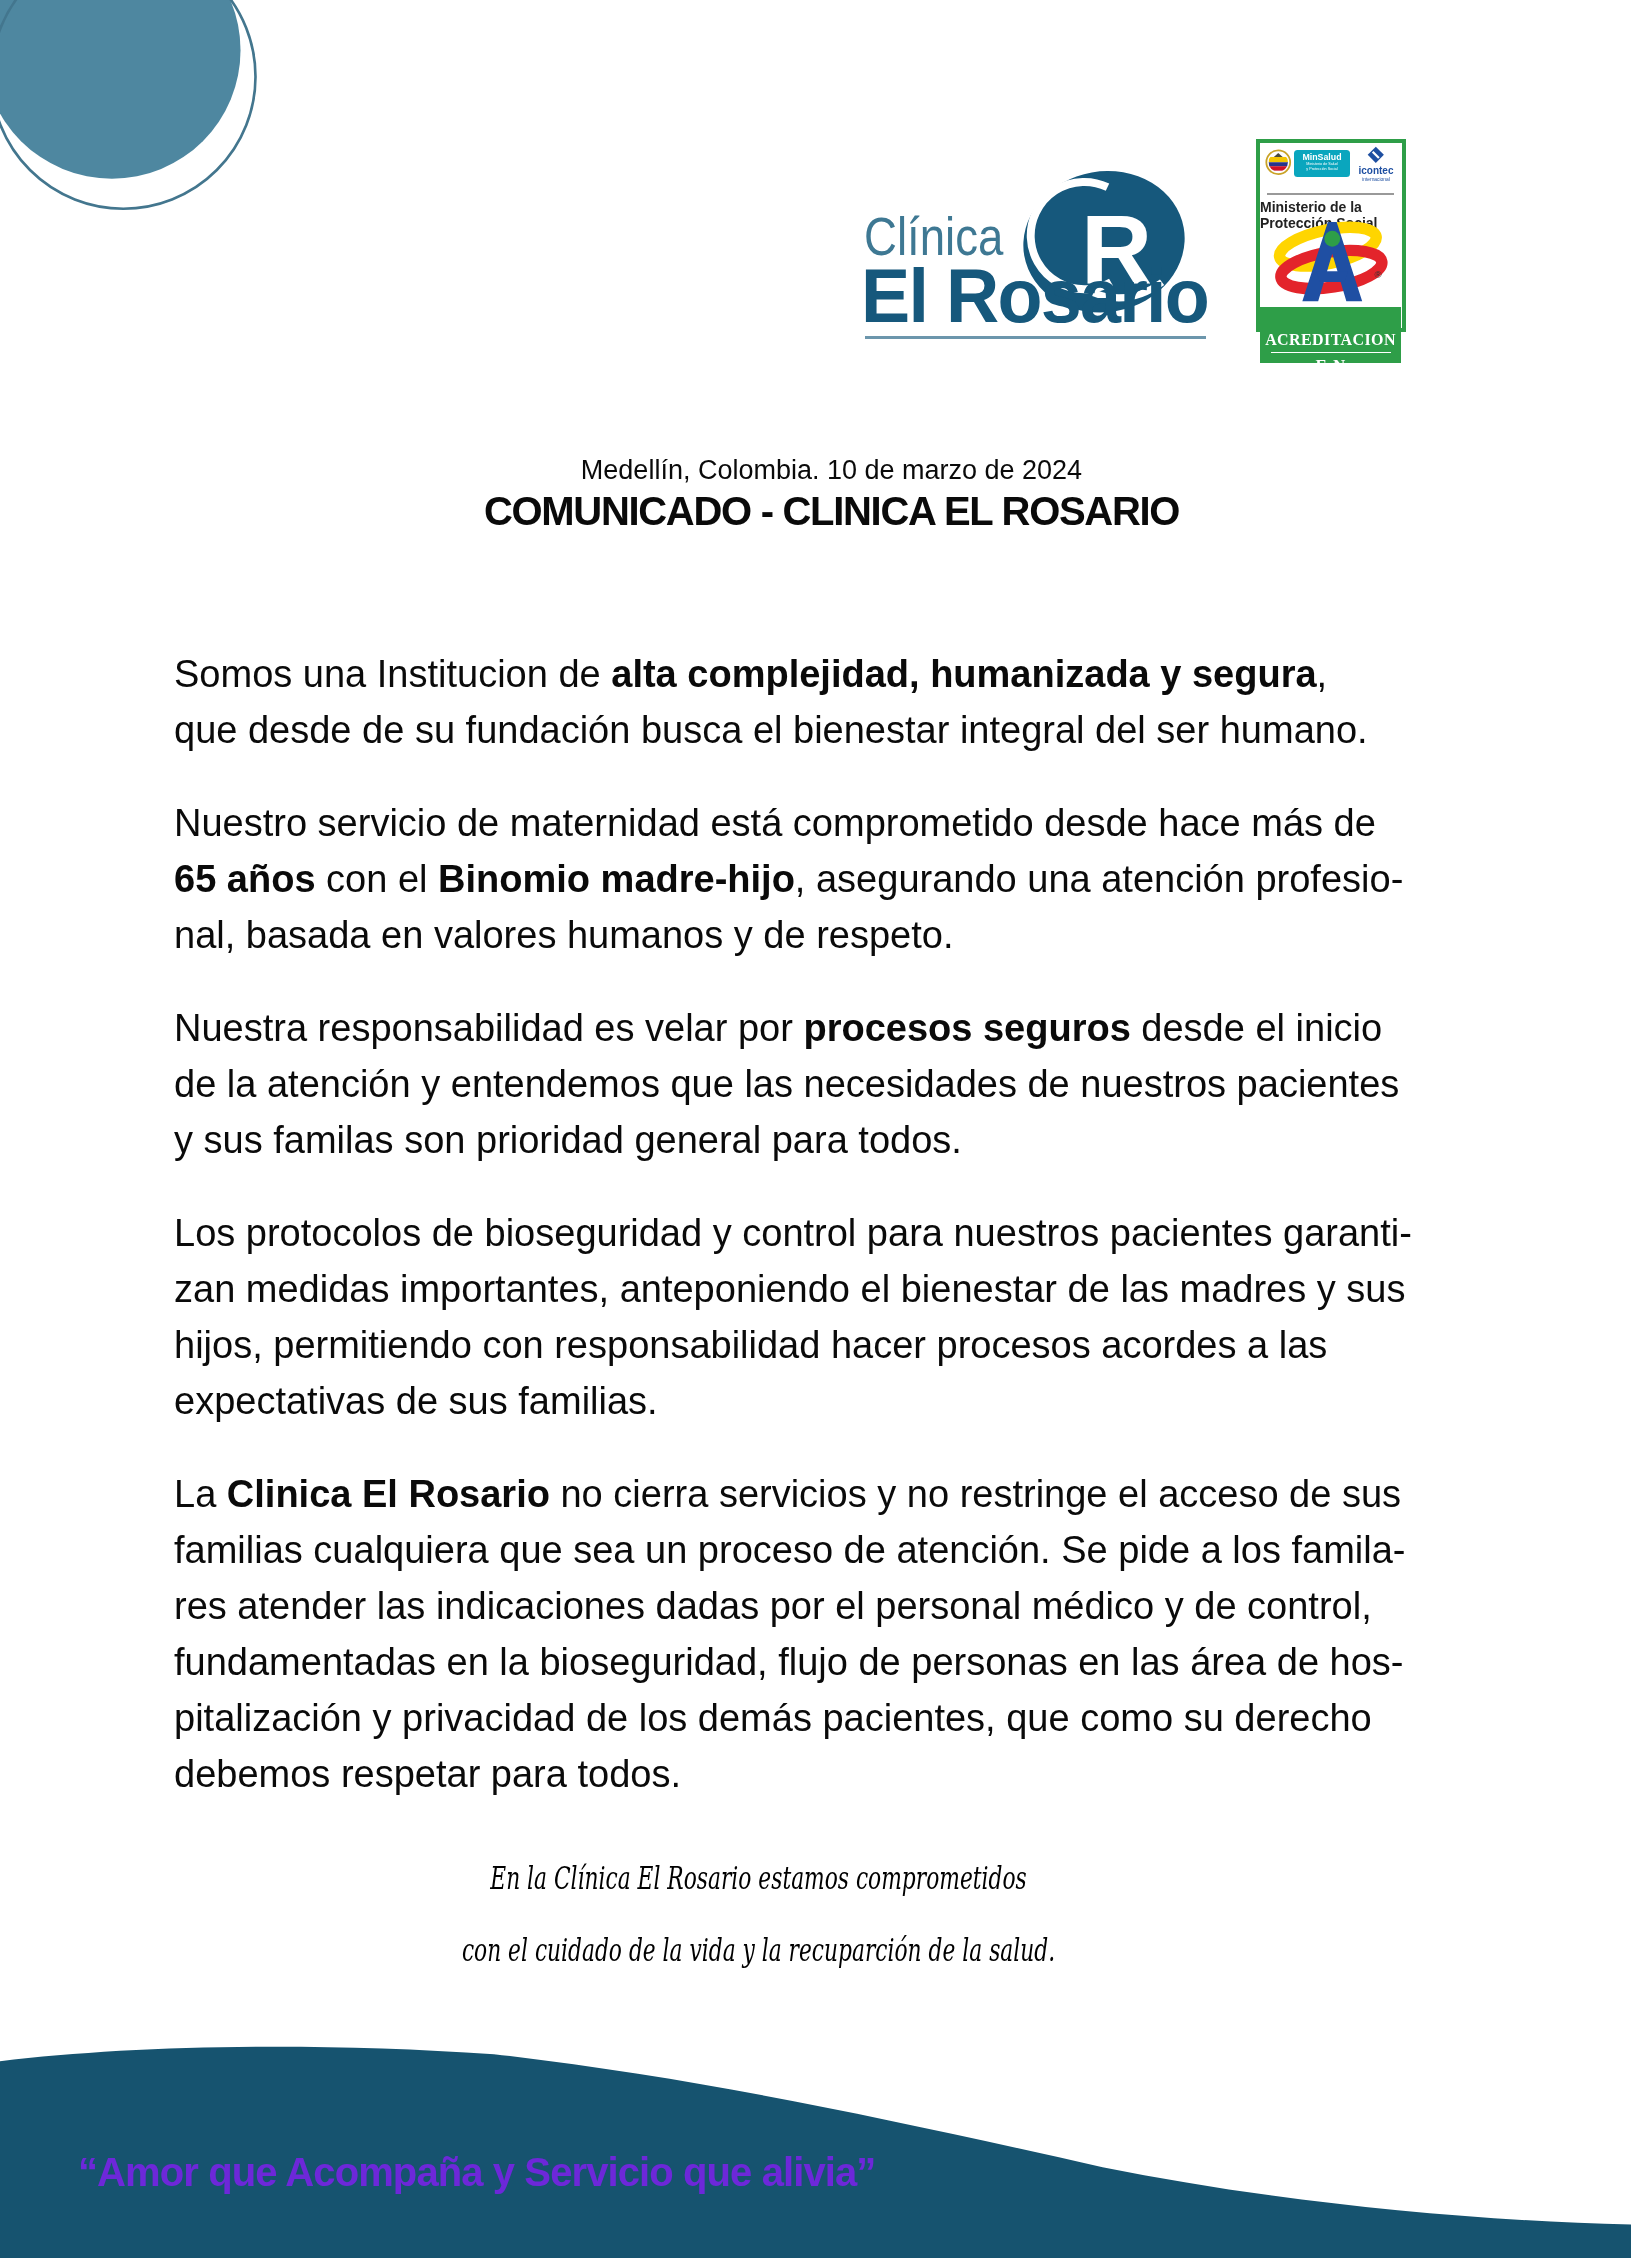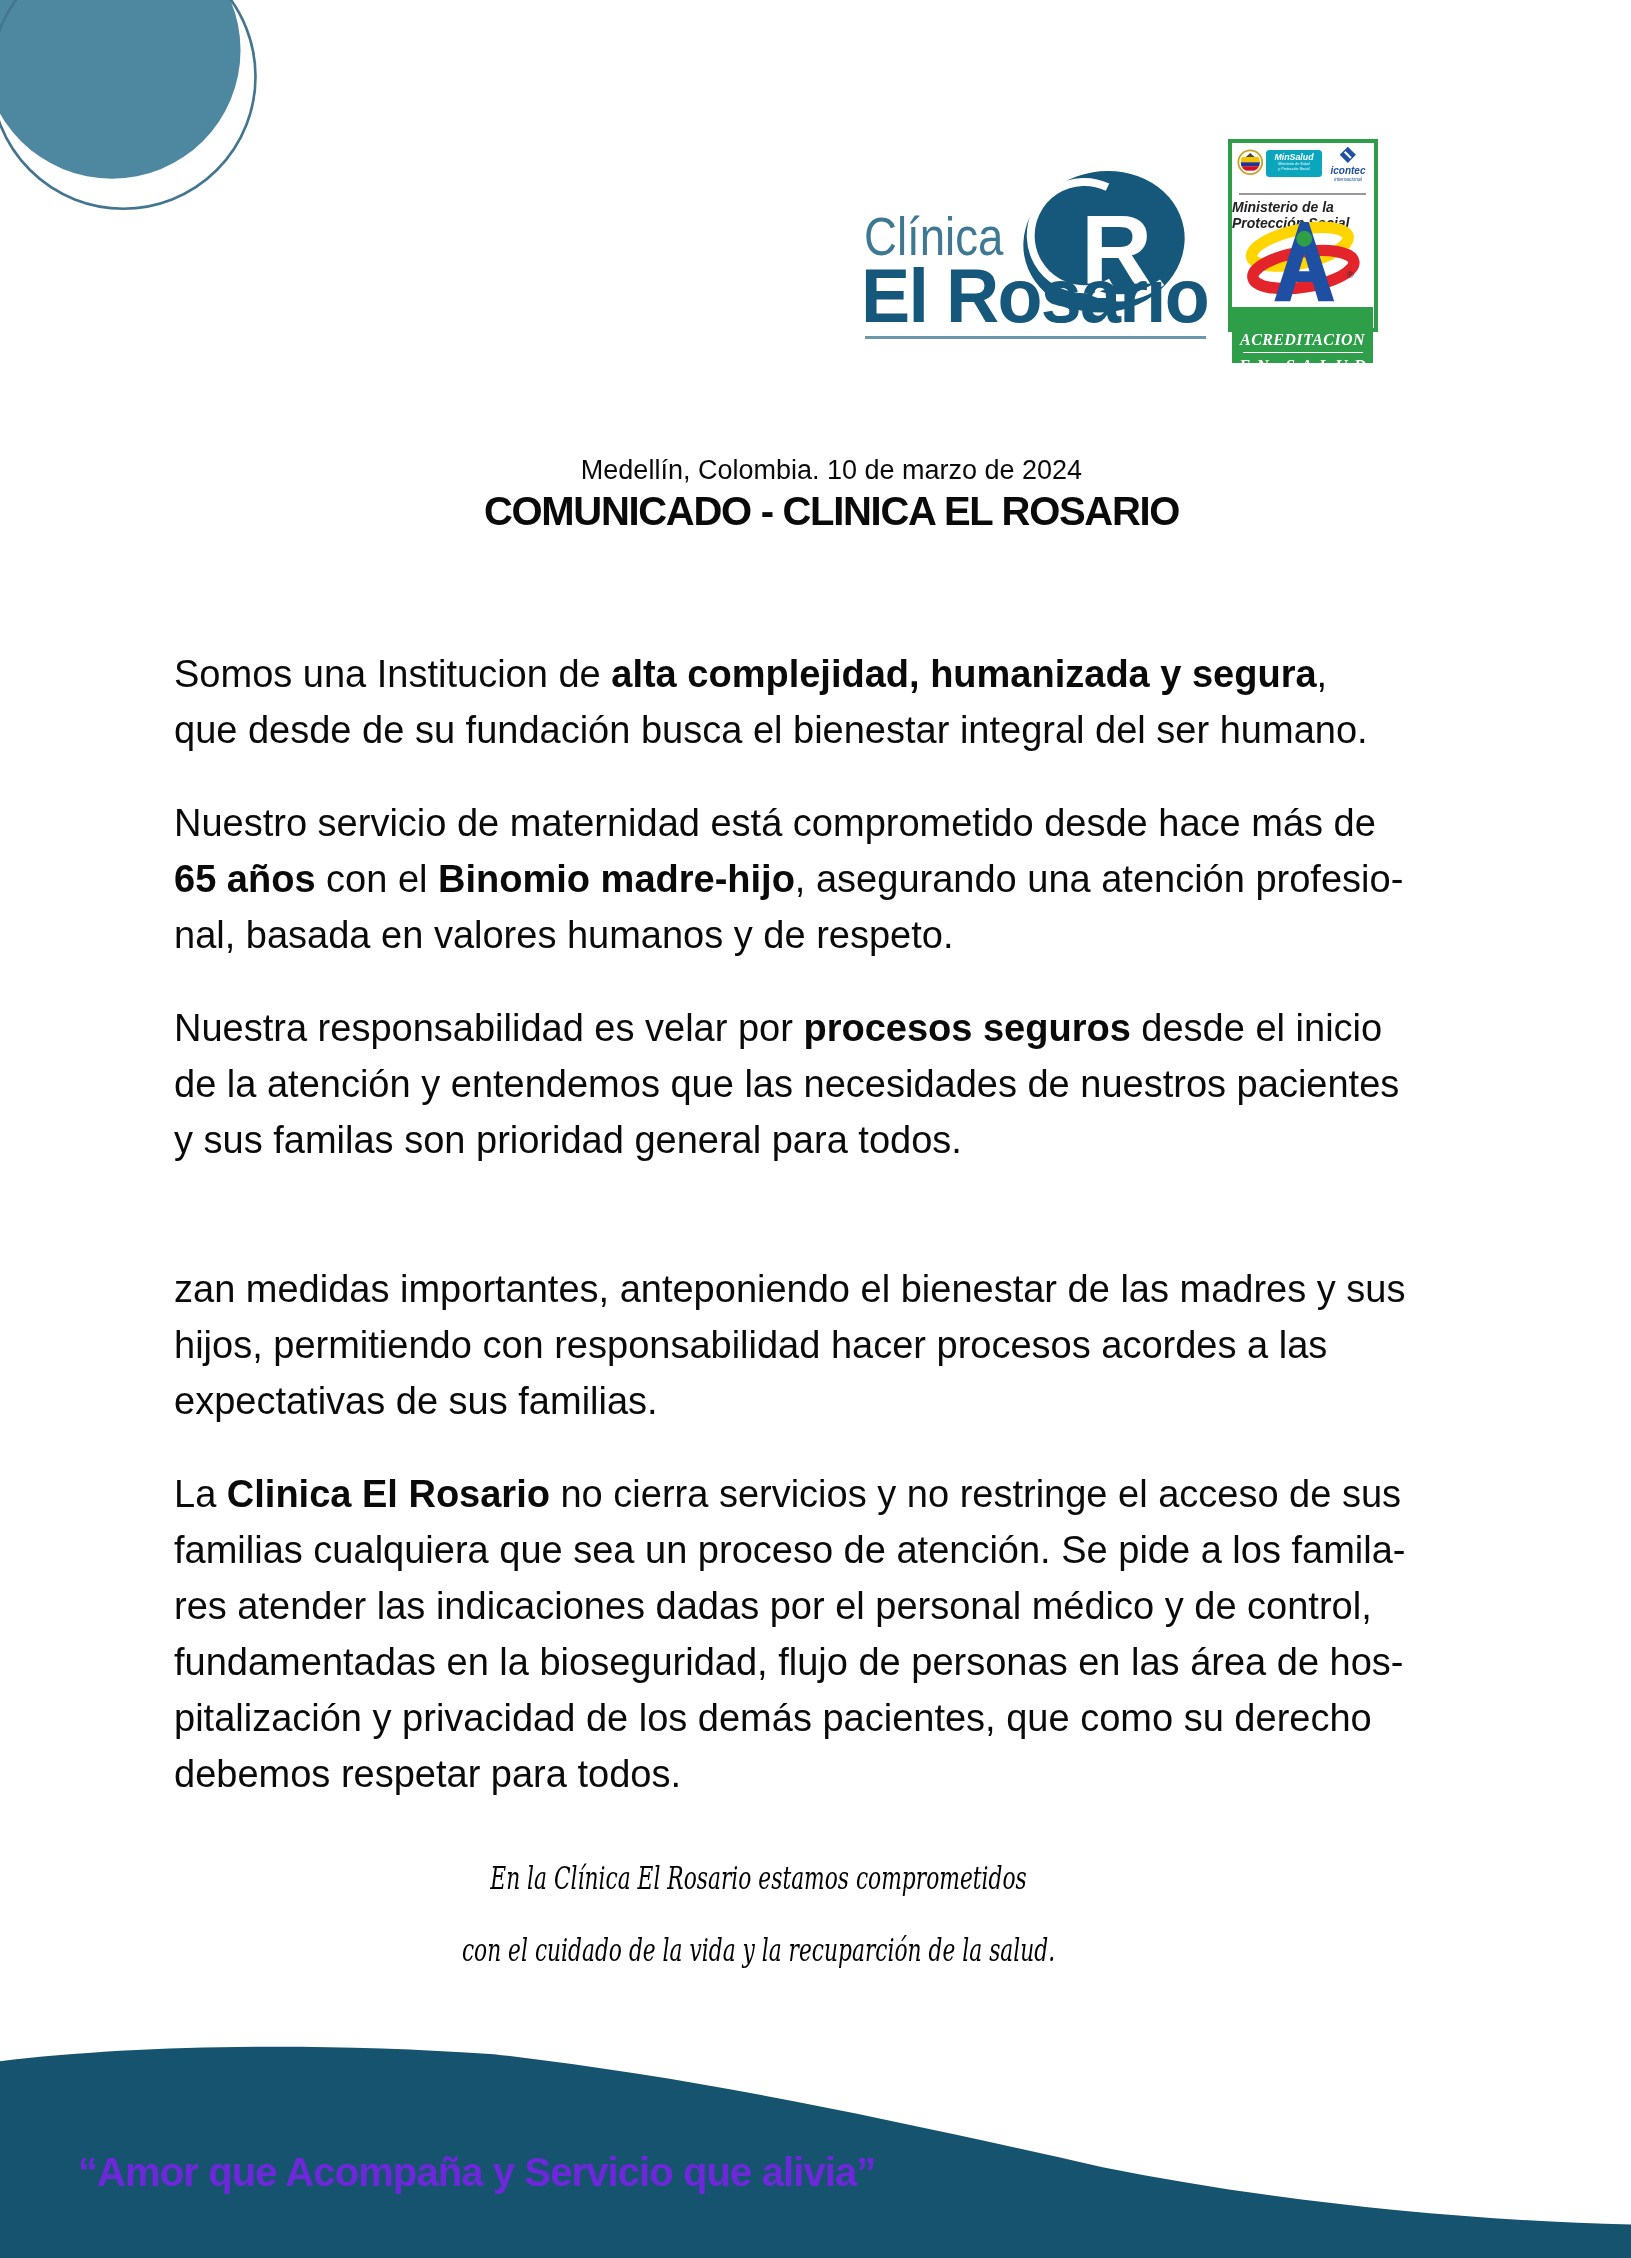--- a/index.html
+++ b/index.html
@@ -13,22 +13,22 @@
   .clinica-word{position:absolute;left:864px;top:210px;font-size:53px;font-weight:300;
         color:var(--clinica-light,#3E7893);transform:scaleX(.86);transform-origin:left top;line-height:1;}
   .elrosario-word{position:absolute;left:861px;top:258px;font-size:76px;font-weight:bold;
         color:var(--brand-dark,#16587C);transform:scaleX(.97);transform-origin:left top;
         letter-spacing:-1.8px;line-height:1;}
   .logo-underline{position:absolute;left:865px;top:336px;width:341px;height:2.6px;
         background:var(--underline,#6C96AC);}
   .monogram-svg{position:absolute;left:1016px;top:164px;}
 
   
-  .badge{position:absolute;left:1228px;top:139px;width:150px;height:193px;background:#fff;
-        border:4.4px solid var(--badge-green,#2E9E48);box-sizing:border-box;font-style:italic;}
+  .badge{position:absolute;left:1256px;top:139px;width:150px;height:193px;background:#fff;
+        border:4.4px solid var(--badge-green,#2E9E48);box-sizing:border-box;}
   .coat-svg{position:absolute;left:5.3px;top:6.2px;}
   .minsalud-chip{position:absolute;left:34px;top:7px;width:56px;height:26.5px;border-radius:3.5px;
         background:var(--minsalud-teal,#0AA6BE);color:#fff;text-align:center;overflow:hidden;}
   .minsalud-name{font-size:8.8px;font-weight:bold;line-height:10.6px;margin-top:1.8px;}
   .minsalud-sub{font-size:3.7px;line-height:4.4px;}
   .icontec-block{position:absolute;left:92px;top:2.6px;width:48px;text-align:center;}
   .icontec-name{font-size:10px;font-weight:bold;color:var(--icontec-blue,#1E4FA1);line-height:10.6px;}
   .icontec-sub{font-size:4.9px;color:var(--icontec-blue,#1E4FA1);line-height:5.3px;}
   .badge-divider{position:absolute;left:7px;top:50px;width:127px;height:1.8px;background:#999;}
   .badge-ministerio{position:absolute;left:0;top:56px;width:141px;text-align:left;
@@ -127,21 +127,21 @@
     </div>
   </div>
 
   <div class="dateline">Medellín, Colombia. 10 de marzo de 2024</div>
   <div class="doc-title">COMUNICADO - CLINICA EL ROSARIO</div>
 
   <div class="body-text" id="body-text">
       <div class="para"><span>Somos una Institucion de </span><b>alta complejidad, humanizada y segura</b><span>,</span><br><span>que desde de su fundación busca el bienestar integral del ser humano.</span></div>
       <div class="para"><span>Nuestro servicio de maternidad está comprometido desde hace más de</span><br><b>65 años</b><span> con el </span><b>Binomio madre-hijo</b><span>, asegurando una atención profesio-</span><br><span>nal, basada en valores humanos y de respeto.</span></div>
       <div class="para"><span>Nuestra responsabilidad es velar por </span><b>procesos seguros</b><span> desde el inicio</span><br><span>de la atención y entendemos que las necesidades de nuestros pacientes</span><br><span>y sus familas son prioridad general para todos.</span></div>
-      <div class="para"><br><span>zan medidas importantes, anteponiendo el bienestar de las madres y sus</span><br><span>hijos, permitiendo con responsabilidad hacer procesos acordes a las</span><br><span>expectativas de sus familias.</span></div>
+      <div class="para"><span>Los protocolos de bioseguridad y control para nuestros pacientes garanti-</span><br><span>zan medidas importantes, anteponiendo el bienestar de las madres y sus</span><br><span>hijos, permitiendo con responsabilidad hacer procesos acordes a las</span><br><span>expectativas de sus familias.</span></div>
       <div class="para"><span>La </span><b>Clinica El Rosario</b><span> no cierra servicios y no restringe el acceso de sus</span><br><span>familias cualquiera que sea un proceso de atención. Se pide a los famila-</span><br><span>res atender las indicaciones dadas por el personal médico y de control,</span><br><span>fundamentadas en la bioseguridad, flujo de personas en las área de hos-</span><br><span>pitalización y privacidad de los demás pacientes, que como su derecho</span><br><span>debemos respetar para todos.</span></div>
     </div>
 
   <div class="quote">
     <div class="quote-line">En la Clínica El Rosario estamos comprometidos</div>
     <div class="quote-line">con el cuidado de la vida y la recuparción de la salud.</div>
   </div>
 
   <svg class="wave-svg" width="1631" height="249" viewBox="0 0 1849 282" preserveAspectRatio="none">
     <path d="M 0 58 C 150 40 350 36 560 50 C 800 78 1010 124 1250 178 C 1440 216 1650 238 1849 243 L 1849 282 L 0 282 Z" fill="var(--footer-wave,#16536F)"></path>

